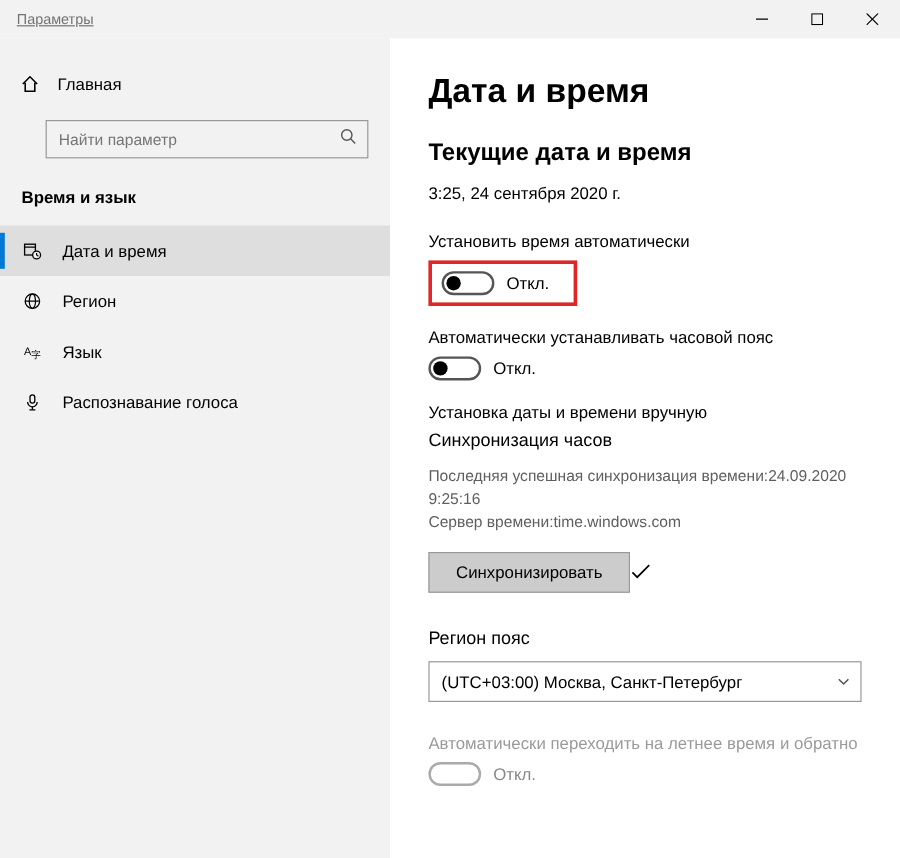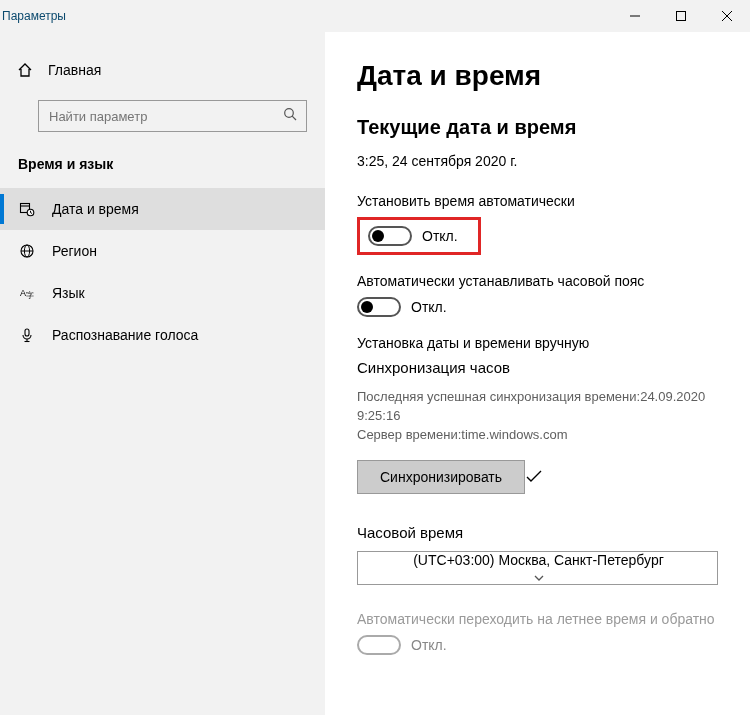--- a/index.html
+++ b/index.html
@@ -1,20 +1,20 @@
 <!DOCTYPE html>
 <html><head>
 <meta charset="utf-8">
 <style>
   * { box-sizing: border-box; margin: 0; padding: 0; font-family: "Segoe UI", Arial, sans-serif; }
   body { width: 750px; height: 715px; background: #fff; overflow: hidden; position: relative; }
 
   
   .titlebar { height: 32px; display: flex; align-items: center; justify-content: space-between; background: #f2f2f2; }
-  .titlebar-title { font-size: 12px; padding-left: 2px; color: #0c4a6e; }
+  .titlebar-title { font-size: 12px; padding-left: 14px; color: #737373; text-decoration: underline; }
   .win-controls { display: flex; }
   .win-btn { width: 46px; height: 32px; display: flex; align-items: center; justify-content: center; cursor: pointer; }
   .win-btn svg { display: block; }
 
   
   .content { display: flex; height: calc(715px - 32px); }
 
   
   .sidebar { width: 325px; background: #f2f2f2; padding-top: 22px; position: relative; }
   .home-row { display: flex; align-items: center; gap: 14px; padding: 8px 0 8px 16px; cursor: pointer; }
@@ -51,21 +51,21 @@
   .btnlike { height: 34px; padding: 0 22px; background: #ccc; border: 1px solid #999; font-size: 14px; cursor: pointer; display: inline-flex; align-items: center; }
 
   .highlight-btn-wrap { border: 3px solid #e02626; padding: 6px; display: inline-block; margin-bottom: 28px; }
 
   .sync-h { font-size: 15px; font-weight: 400; margin-bottom: 12px; color:#000; }
   .sync-info { font-size: 13px; color: #5f5f5f; line-height: 1.45; margin-bottom: 15px; }
   .sync-row { display: flex; align-items: center; margin-bottom: 30px; }
   .check-icon { display:inline-flex; }
 
   .tz-h { font-size: 15px; margin-bottom: 10px; }
-  .select-box { width: 100%; height: 34px; border: 1px solid #999; display: flex; align-items: center; justify-content: space-between; padding: 0 8px 0 10px; font-size: 14px; cursor: pointer; margin-bottom: 26px; flex-direction: column; }
+  .select-box { width: 100%; height: 34px; border: 1px solid #999; display: flex; align-items: center; justify-content: space-between; padding: 0 8px 0 10px; font-size: 14px; cursor: pointer; margin-bottom: 26px; }
   .chev { display:inline-flex; }
 
   .dst-label { font-size: 14px; color: #9a9a9a; margin-bottom: 8px; }
 </style>
 </head>
 <body>
 
 <div class="titlebar">
   <div class="titlebar-title">Параметры</div>
   <div class="win-controls">
@@ -192,21 +192,21 @@
       <button class="btnlike">
           <span>Синхронизировать</span>
         </button>
       <span class="check-icon">
         <svg width="18" height="14" viewBox="0 0 18 14">
             <path d="M2 7 L6 11 L16 1" fill="none" stroke="#000" stroke-width="1.4"></path>
           </svg>
       </span>
     </div>
 
-    <div class="tz-h">Часовой время</div>
+    <div class="tz-h">Регион пояс</div>
     <div class="select-box">
       <span>(UTC+03:00) Москва, Санкт-Петербург</span>
       <span class="chev">
         <svg width="12" height="12" viewBox="0 0 12 12">
             <path d="M2 4 L6 8 L10 4" fill="none" stroke="#555" stroke-width="1.3"></path>
           </svg>
       </span>
     </div>
 
     <div class="dst-label">Автоматически переходить на летнее время и обратно</div>

